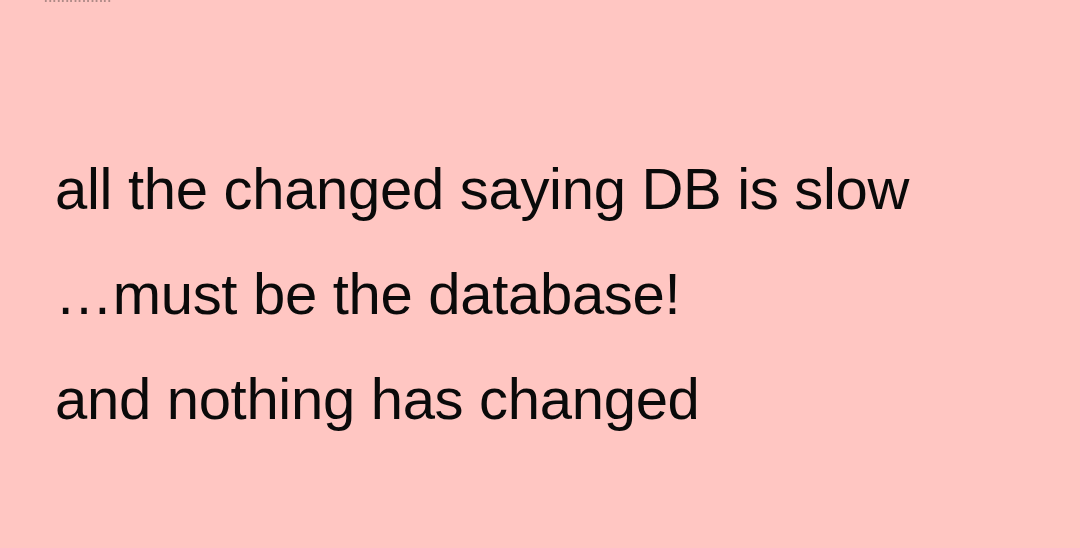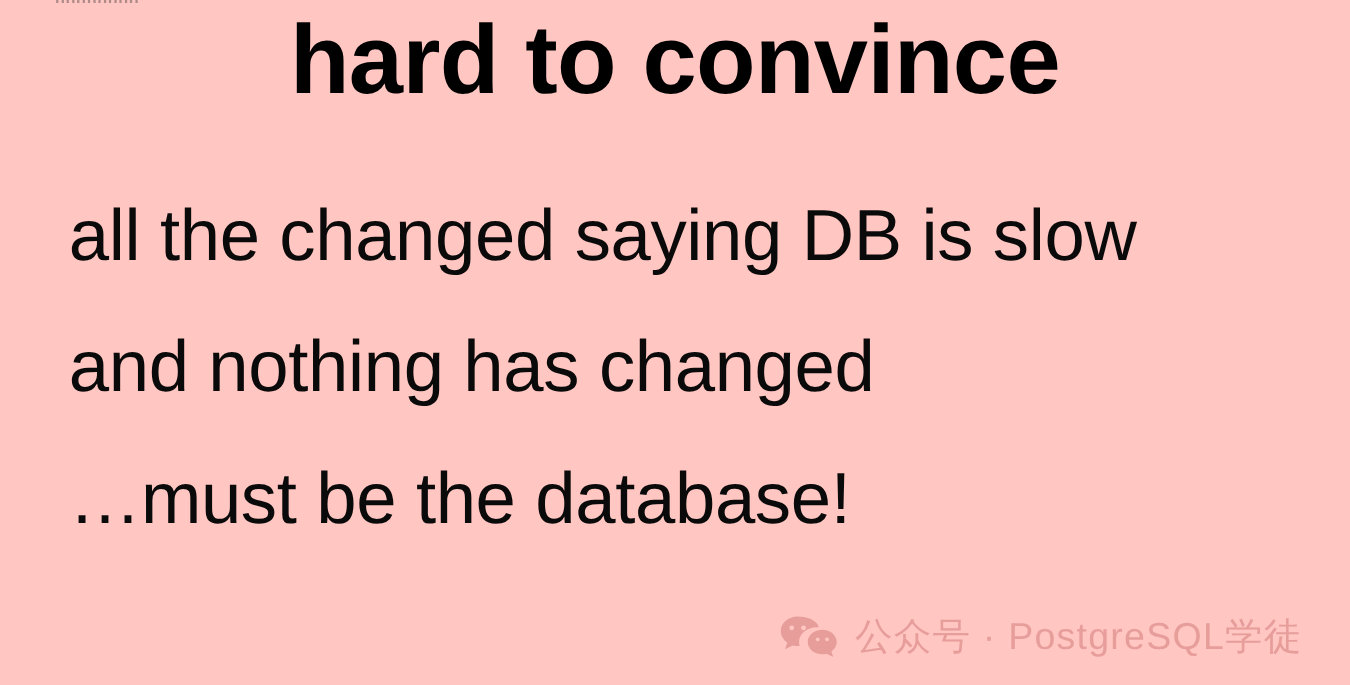--- a/index.html
+++ b/index.html
@@ -98,35 +98,21 @@
     padding-bottom: 2px;
   }
 </style>
 </head>
 <body>
 
 <div id="slide">
 
   <div id="clipped-fragment">nnnnnnnn</div>
 
-  <div id="headline">hard to convince</div>
 
   <div id="body-lines">
     <div class="body-line">all the changed saying DB is slow</div>
+    <div class="body-line">…must be the database!</div>
     <div class="body-line">and nothing has changed</div>
-    <div class="body-line">…must be the database!</div>
   </div>
 
-  <div id="watermark">
-    <svg id="wechat-icon" viewBox="0 0 46 38" aria-hidden="true">
-
-      <path fill="#e79e9b" d="M14.2 1.2C6.6 1.2 0.6 6.4 0.6 12.8c0 3.7 2.0 7.0 5.2 9.2L4.0 27.4l6.2-3.1c1.3 0.3 2.6 0.5 4.0 0.5 0.5 0 1.0 0 1.5-0.1-0.3-1.0-0.5-2.0-0.5-3.1 0-6.6 6.4-11.9 14.3-11.9 0.5 0 1.0 0 1.5 0.1C30.0 4.9 22.8 1.2 14.2 1.2z"></path>
-      <circle cx="9.4" cy="10.2" r="1.9" fill="#ffc6c2"></circle>
-      <circle cx="18.8" cy="10.2" r="1.9" fill="#ffc6c2"></circle>
-
-      <path fill="#e79e9b" d="M45.4 21.6c0-5.4-5.2-9.8-11.6-9.8s-11.6 4.4-11.6 9.8c0 5.4 5.2 9.8 11.6 9.8 1.2 0 2.4-0.2 3.5-0.5l5.3 2.6-1.5-4.4c2.6-1.8 4.3-4.5 4.3-7.5z"></path>
-      <circle cx="30.2" cy="19.4" r="1.5" fill="#ffc6c2"></circle>
-      <circle cx="37.6" cy="19.4" r="1.5" fill="#ffc6c2"></circle>
-    </svg>
-    <span id="watermark-text">公众号 · PostgreSQL学徒</span>
-  </div>
 
 </div>
 
 </body></html>

